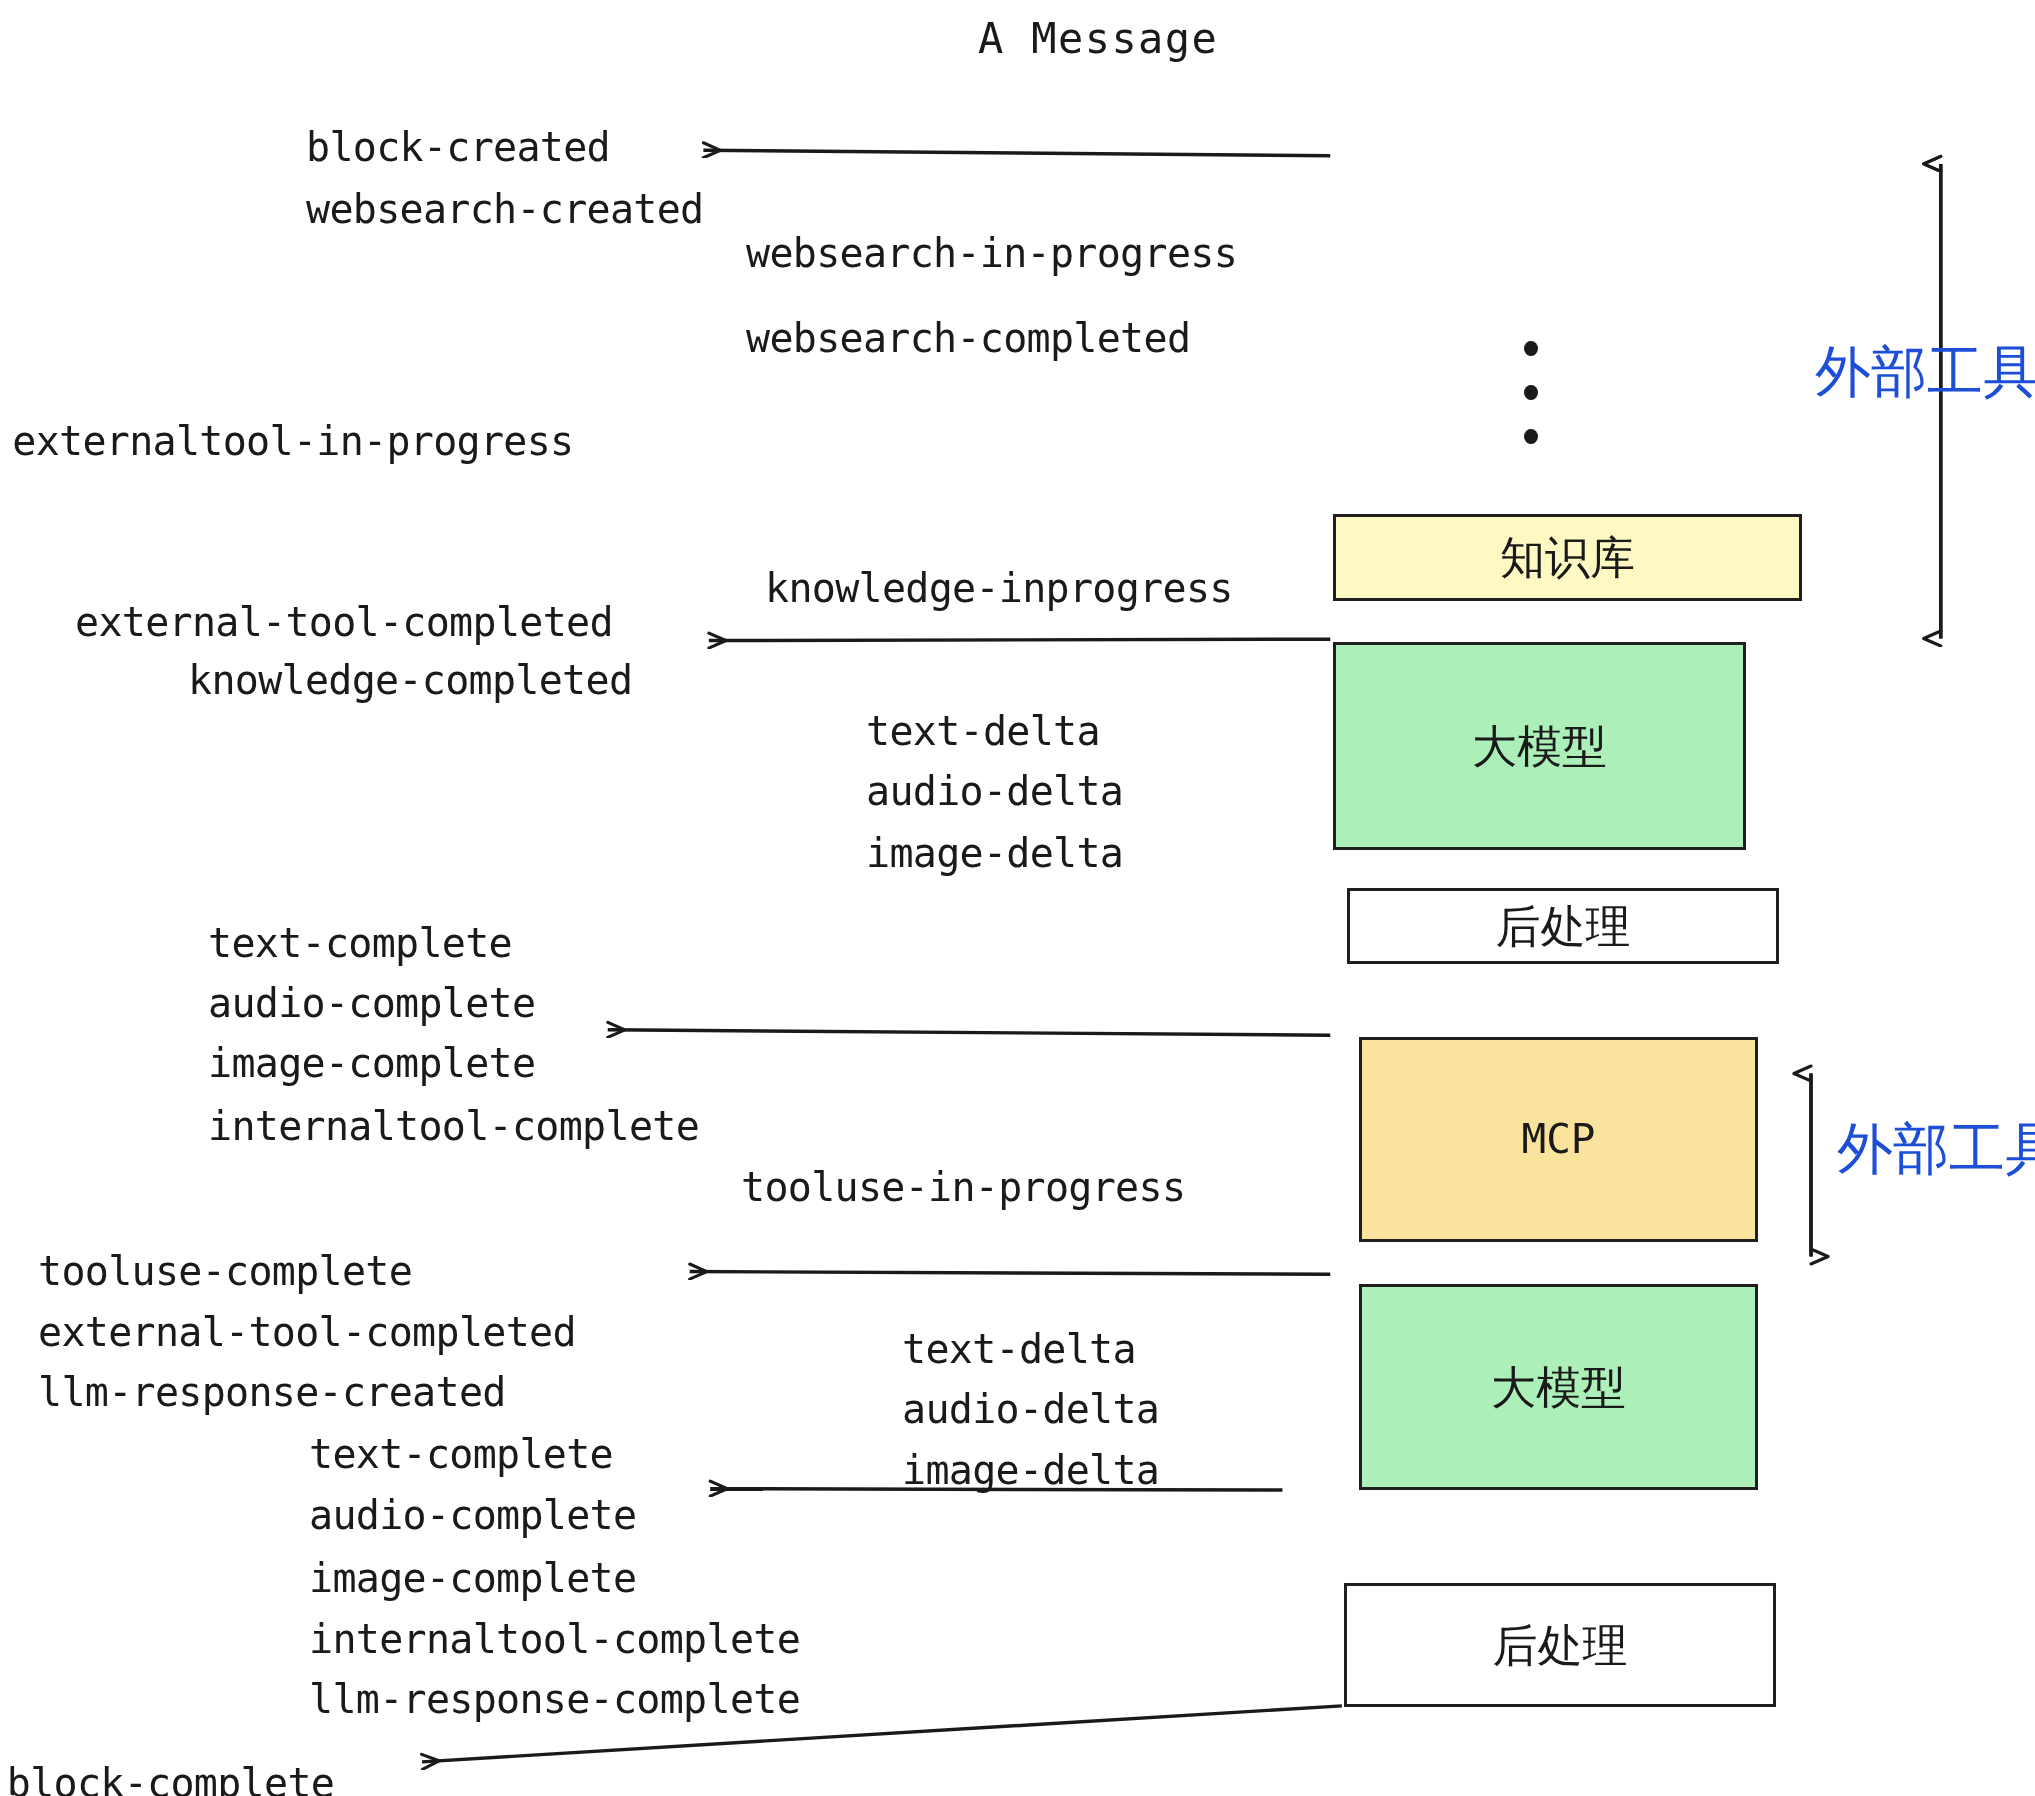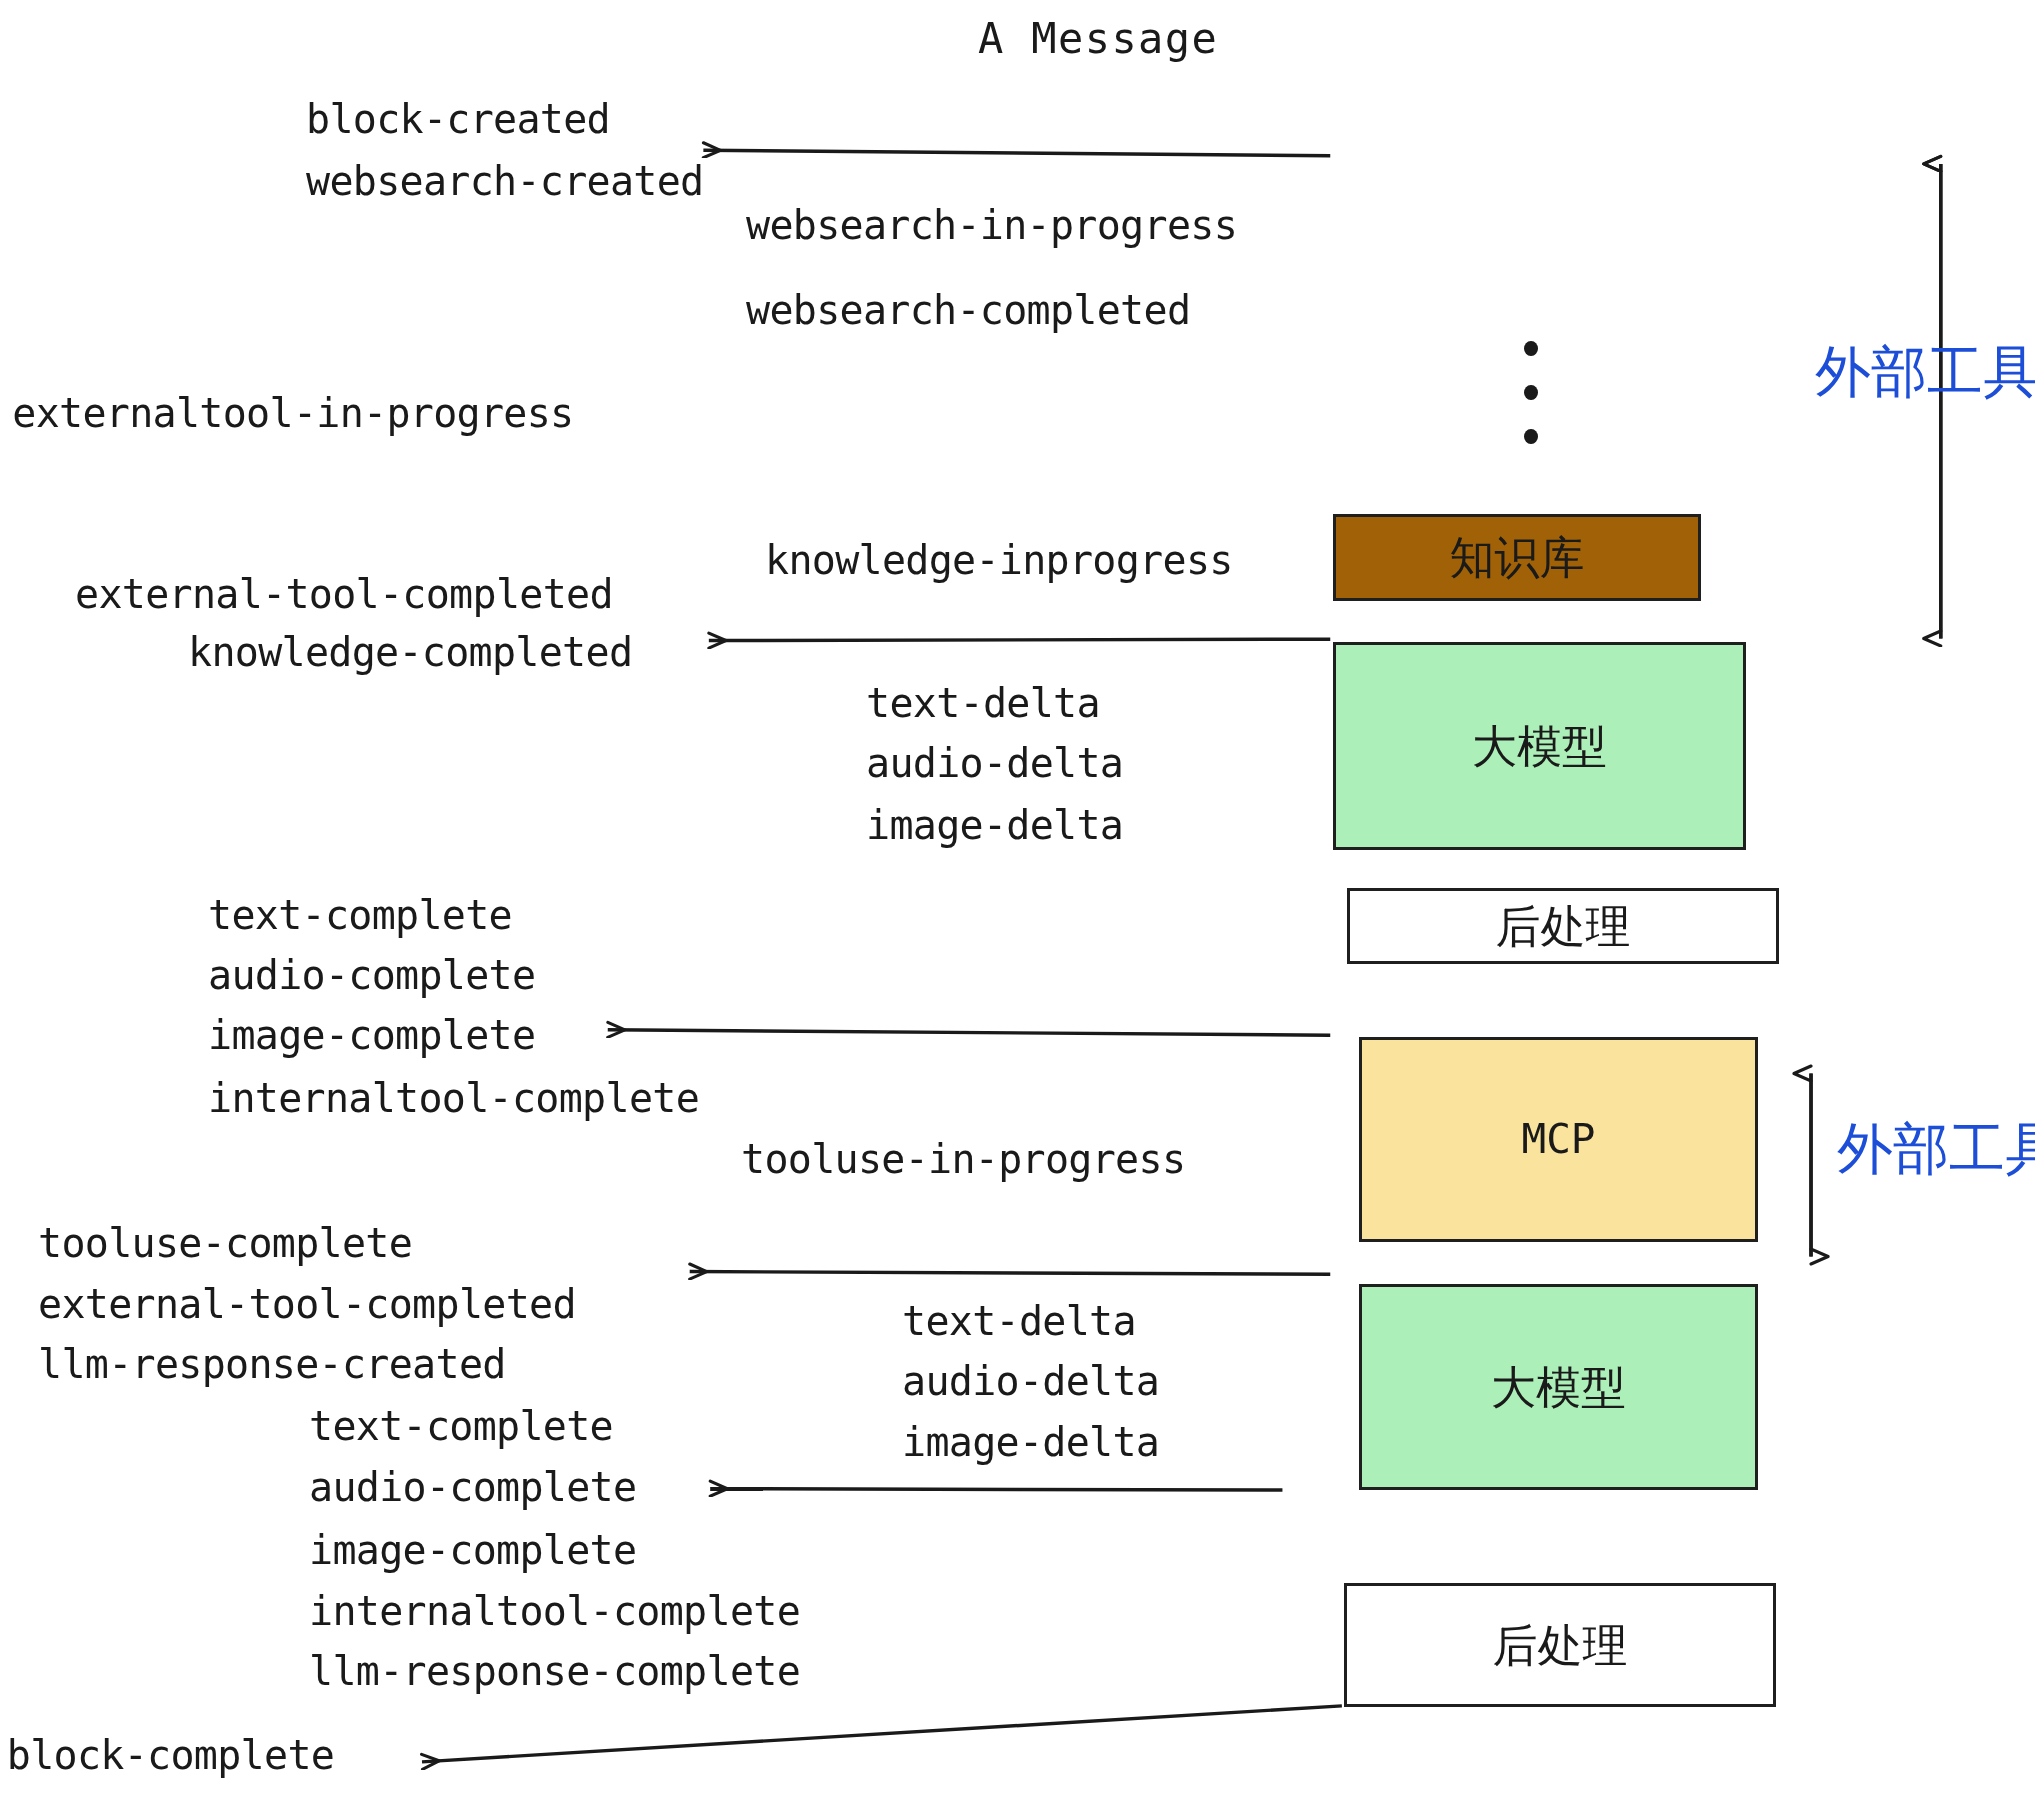--- a/index.html
+++ b/index.html
@@ -31,20 +31,21 @@
 
   
   .evt {
     position: absolute;
     font-family: "DejaVu Sans Mono", "Liberation Mono", monospace;
     font-size: 40px;
     line-height: 1.02;
     letter-spacing: -0.7px;
     white-space: nowrap;
     color: #1a1a1a;
+    margin-top: 28px;
   }
 
   
   .box {
     position: absolute;
     box-sizing: border-box;
     border: 3.4px solid #1f1f1f;
     display: flex;
     align-items: center;
     justify-content: center;
@@ -162,21 +163,21 @@
 
   <div class="evt" style="left:6.8px; top:1735px;">block-complete</div>
 
 
   <div class="dots" style="left:1524px; top:341px;">
     <span></span>
     <span></span>
     <span></span>
   </div>
 
-  <div class="box" style="left:1333px; top:514px; width:368px; height:87px; background:#a16207;">
+  <div class="box" style="left:1333px; top:514px; width:469px; height:87px; background:#fef9c3;">
     <span>知识库</span>
   </div>
 
   <div class="box" style="left:1333px; top:642px; width:413px; height:208px; background:#ADEFB8;">
     <span>大模型</span>
   </div>
 
   <div class="box" style="left:1347px; top:888px; width:432px; height:76px; background:#FFFFFF;">
     <span>后处理</span>
   </div>

